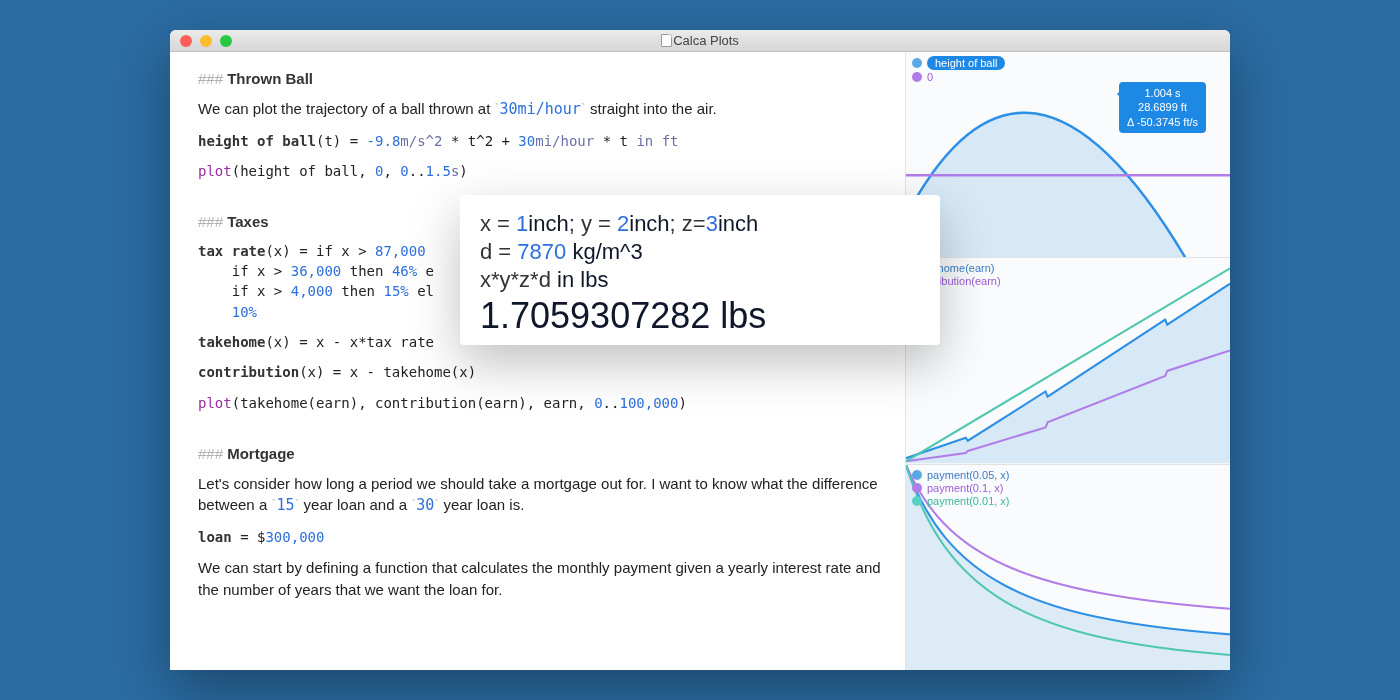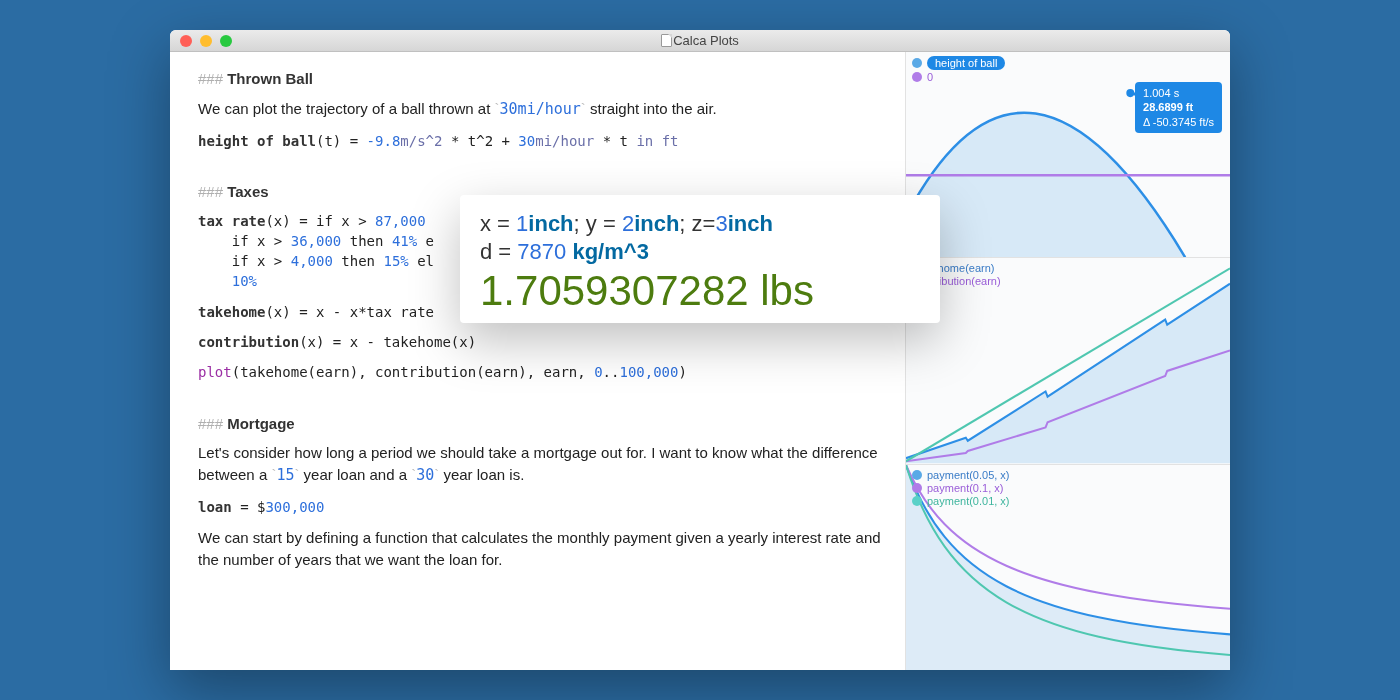--- a/index.html
+++ b/index.html
@@ -100,24 +100,24 @@
   
   .overlay{
     position:absolute; left:460px; top:195px; width:480px;
     background:#fff; border-radius:4px; box-shadow:0 18px 50px rgba(0,0,0,0.25);
     padding:16px 20px 8px 20px;
     font-family:"Helvetica Neue",Helvetica,Arial,sans-serif;
     font-weight:300;
   }
   .overlay .line{ font-size:22px; color:#333; margin-bottom:2px; }
   .overlay .line .v{ color:#2d6fdb; }
-  .overlay .line .u{ color:#0369a1;font-weight:bold; }
+  .overlay .line .u{ color:#0f172a; }
   .overlay .line b{ font-weight:500; }
   .overlay .big{
-    font-size:42px; color:#4d7c0f; font-weight:300; 
+    font-size:36px; color:#0f172a; font-weight:300; 
   }
   .overlay .brand{
     text-align:right; color:#c9c9c9; font-size:15px; font-weight:300; margin-top:-6px;
     font-family:"Helvetica Neue",sans-serif;
   }
 </style>
 </head>
 <body>
 
 <div class="window">
@@ -138,29 +138,30 @@
     <div class="editor">
 
       <h3>
         <span>###</span>
         <span class="bold">Thrown Ball</span>
       </h3>
       <p>
         <span>We can plot the trajectory of a ball thrown at </span><span class="tick">`</span><span class="inline-code">30mi/hour</span><span class="tick">`</span><span> straight into the air.</span>
       </p>
       <div class="mono"><span class="def">height of ball</span><span>(t) = </span><span class="num">-9.8</span><span class="unit">m</span><span class="op">/</span><span class="unit">s^2</span><span> * t^2 + </span><span class="num">30</span><span class="unit">mi</span><span class="op">/</span><span class="unit">hour</span><span> * t </span><span class="unit">in</span><span class="unit"> ft</span></div>
+      <div class="mono"><span class="kw">plot</span><span>(height of ball, </span><span class="num">0</span><span>, </span><span class="num">0</span><span>..</span><span class="num">1.5</span><span class="unit">s</span><span>)</span></div>
 
       <div style="height:14px"></div>
 
       <h3>
         <span>###</span>
         <span class="bold">Taxes</span>
       </h3>
       <div class="mono"><span class="def">tax rate</span><span>(x) = if x &gt; </span><span class="num">87,000</span>
-<span>    if x &gt; </span><span class="num">36,000</span><span> then </span><span class="num">41%</span><span> e</span>
+<span>    if x &gt; </span><span class="num">36,000</span><span> then </span><span class="num">46%</span><span> e</span>
 <span>    if x &gt; </span><span class="num">4,000</span><span> then </span><span class="num">15%</span><span> el</span>
 <span>    </span><span class="num">10%</span></div>
       <div class="mono"><span class="def">takehome</span><span>(x) = x - x*tax rate</span></div>
       <div class="mono"><span class="def">contribution</span><span>(x) = x - takehome(x)</span></div>
       <div class="mono"><span class="kw">plot</span><span>(takehome(earn), contribution(earn), earn, </span><span class="num">0</span><span>..</span><span class="num">100,000</span><span>)</span></div>
 
       <div style="height:14px"></div>
 
       <h3>
         <span>###</span>
@@ -185,23 +186,23 @@
         <div class="legend">
           <div class="row">
               <span class="ldot c-blue"></span>
               <span class="pill">height of ball</span>
             </div>
           <div class="row">
               <span class="ldot c-purple"></span>
               <span style="color:#9a5ed8">0</span>
             </div>
         </div>
-        <div class="tooltip" style="top:30px; right:8px;">
+        <div class="tooltip" style="top:30px; right:24px;text-align:center;">
           <div>1.004 s</div>
-          <div style="font-weight:700">28.6899 ft</div>
+          <div style="font-weight:400">28.6899 ft</div>
           <div>Δ -50.3745 ft/s</div>
         </div>
       </div>
 
       <div class="plot">
         <svg viewBox="0 0 325 200" preserveAspectRatio="none">
           <polygon points="0,195 60,175 62,178 140,130 142,135 260,60 262,65 325,25 325,200 0,200" fill="#5aa9e6" fill-opacity="0.22"></polygon>
           <polyline points="0,195 60,175 62,178 140,130 142,135 260,60 262,65 325,25" fill="none" stroke="#2d8fe6" stroke-width="2"></polyline>
           <polyline points="0,198 60,190 62,188 140,165 142,160 260,115 262,110 325,90" fill="none" stroke="#b07ce8" stroke-width="2"></polyline>
           <line x1="0" y1="198" x2="325" y2="10" stroke="#4fc7b0" stroke-width="2"></line>
@@ -247,14 +248,17 @@
 
 <div class="overlay">
   <div class="line">
     <b>x</b> = <span class="v">1</span><span class="u">inch</span>;
     <b>y</b> = <span class="v">2</span><span class="u">inch</span>;
     <b>z</b>=<span class="v">3</span><span class="u">inch</span>
   </div>
   <div class="line">
     <b>d</b> = <span class="v">7870</span> <span class="u">kg</span><span class="u">/</span><span class="u">m^3</span>
   </div>
+  <div class="line">
+    <span>x*y*z*d </span><span class="u">in</span><span class="u"> lbs</span>
+  </div>
   <div class="big">1.7059307282 lbs</div>
 </div>
 
 </body></html>

